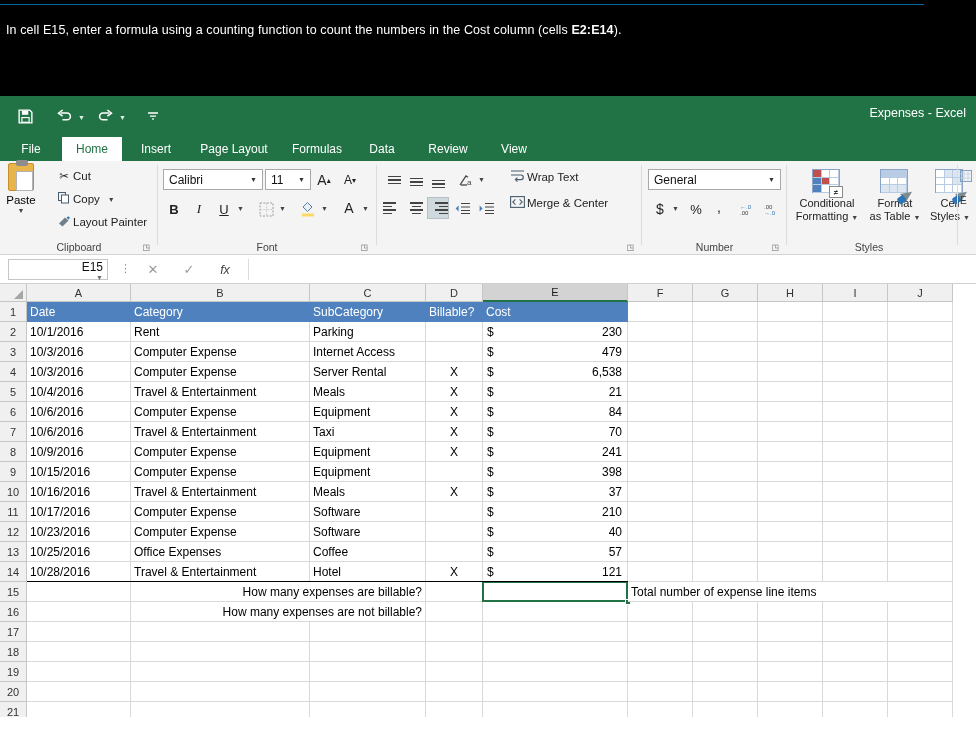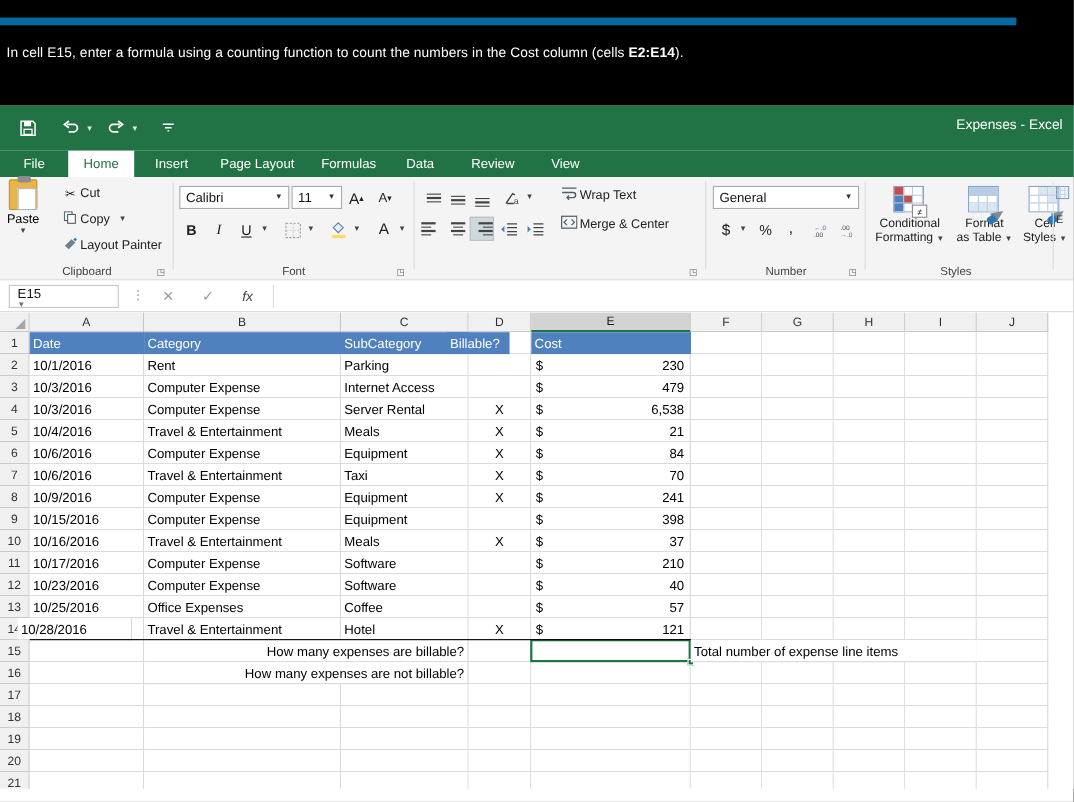--- a/index.html
+++ b/index.html
@@ -5,24 +5,24 @@
   * { box-sizing: border-box; margin: 0; padding: 0; }
   html, body {
     width: 976px; height: 729px;
     overflow: hidden;
     font-family: "Liberation Sans", sans-serif;
     background: #000;
   }
 
   
   #instruction-bar {
-    position: absolute; left: 0; top: 16px;
+    position: absolute; left: 0; top: 4px;
     width: 924px; height: 96px;
     background: #000; color: #fff;
-    border-top: 7px solid #0369a1;
+    border-top: 1px solid #0369a1;
   }
   #instruction-text {
     position: absolute; left: 6px; top: 16px;
     font-size: 12.5px; line-height: 18px; color: #ffffff;
     letter-spacing: .1px;
   }
   #instruction-text b { font-weight: bold; }
 
   
   #excel { position: absolute; left: 0; top: 96px; width: 976px; height: 633px; background: #fff; }
@@ -126,21 +126,21 @@
     content: ""; position: absolute; left: -17px; top: -3px; width: 8px; height: 7px;
     background: #2e75b6; border-radius: 2px;
   }
   .sty-label { font-size: 11px; text-align: center; line-height: 13px; color: #222; }
 
   
   .fbar { position: relative; height: 29px; background: #fff; border-bottom: 1px solid #d0d0d0; }
   #name-box {
     position: absolute; left: 8px; top: 4px; width: 100px; height: 21px;
     border: 1px solid #c6c6c6; background: #fff; font-size: 12px;
-    display: flex; align-items: flex-start; padding: 0 4px 0 7px; color: #111; flex-direction: column;
+    display: flex; align-items: flex-end; padding: 0 4px 0 7px; color: #111; flex-direction: column;
   }
   #name-box .cv { flex: 1; }
   #name-box .cc { font-size: 7px; color: #6d6d6d; }
   .fb-sep { position: absolute; left: 120px; top: 7px; font-size: 11px; color: #8a8a8a; letter-spacing: 0; }
   .fb-icon { position: absolute; top: 5px; width: 26px; height: 19px; display: flex; align-items: center; justify-content: center; font-size: 13px; color: #9b9b9b; }
   #fx-icon { font-style: italic; font-size: 12.5px; color: #444; }
   #formula-input {
     position: absolute; left: 248px; top: 4px; right: 2px; height: 21px;
     border-left: 1px solid #dcdcdc; background: #fff; font-size: 12px; color: #111;
     display: flex; align-items: center; padding-left: 6px;
@@ -763,21 +763,21 @@
         <div class="cell" style="left: 426px; width: 57px; top: 418px;"></div>
         <div class="cell" style="left: 483px; width: 145px; top: 418px;"></div>
         <div class="cell" style="left: 628px; width: 65px; top: 418px;"></div>
         <div class="cell" style="left: 693px; width: 65px; top: 418px;"></div>
         <div class="cell" style="left: 758px; width: 65px; top: 418px;"></div>
         <div class="cell" style="left: 823px; width: 65px; top: 418px;"></div>
         <div class="cell" style="left: 888px; width: 65px; top: 418px;"></div>
         <div class="cell hdr" style="left: 27px; width: 104px; top: 18px;">Date</div>
         <div class="cell hdr" style="left: 131px; width: 179px; top: 18px;">Category</div>
         <div class="cell hdr" style="left: 310px; width: 116px; top: 18px;">SubCategory</div>
-        <div class="cell hdr" style="left: 406px; width: 57px; top: 18px;">Billable?</div>
+        <div class="cell hdr" style="left: 426px; width: 57px; top: 18px;">Billable?</div>
         <div class="cell hdr" style="left: 483px; width: 145px; top: 18px;">Cost</div>
         <div class="cell" style="left: 27px; width: 104px; top: 38px;">10/1/2016</div>
         <div class="cell" style="left: 131px; width: 179px; top: 38px;">Rent</div>
         <div class="cell" style="left: 310px; width: 116px; top: 38px;">Parking</div>
         <div class="cell center" style="left: 426px; width: 57px; top: 38px;"></div>
         <div class="cell money" style="left: 483px; width: 145px; top: 38px;">
           <span class="cur">$</span>
           <span class="amt">230</span>
         </div>
         <div class="cell" style="left: 27px; width: 104px; top: 58px;">10/3/2016</div>
@@ -861,21 +861,21 @@
           <span class="amt">40</span>
         </div>
         <div class="cell" style="left: 27px; width: 104px; top: 258px;">10/25/2016</div>
         <div class="cell" style="left: 131px; width: 179px; top: 258px;">Office Expenses</div>
         <div class="cell" style="left: 310px; width: 116px; top: 258px;">Coffee</div>
         <div class="cell center" style="left: 426px; width: 57px; top: 258px;"></div>
         <div class="cell money" style="left: 483px; width: 145px; top: 258px;">
           <span class="cur">$</span>
           <span class="amt">57</span>
         </div>
-        <div class="cell" style="left: 16px; width: 104px; top: 278px;">10/28/2016</div>
+        <div class="cell" style="left: 27px; width: 104px; top: 278px;">10/28/2016</div>
         <div class="cell" style="left: 131px; width: 179px; top: 278px;">Travel &amp; Entertainment</div>
         <div class="cell" style="left: 310px; width: 116px; top: 278px;">Hotel</div>
         <div class="cell center" style="left: 426px; width: 57px; top: 278px;">X</div>
         <div class="cell money" style="left: 483px; width: 145px; top: 278px;">
           <span class="cur">$</span>
           <span class="amt">121</span>
         </div>
         <div class="cell right" style="left: 131px; width: 295px; top: 298px;">How many expenses are billable?</div>
         <div class="cell" style="left: 628px; width: 260px; top: 298px; overflow: visible; border-right: none; z-index: 3;">Total number of expense line items</div>
         <div class="cell right" style="left: 131px; width: 295px; top: 318px;">How many expenses are not billable?</div>

